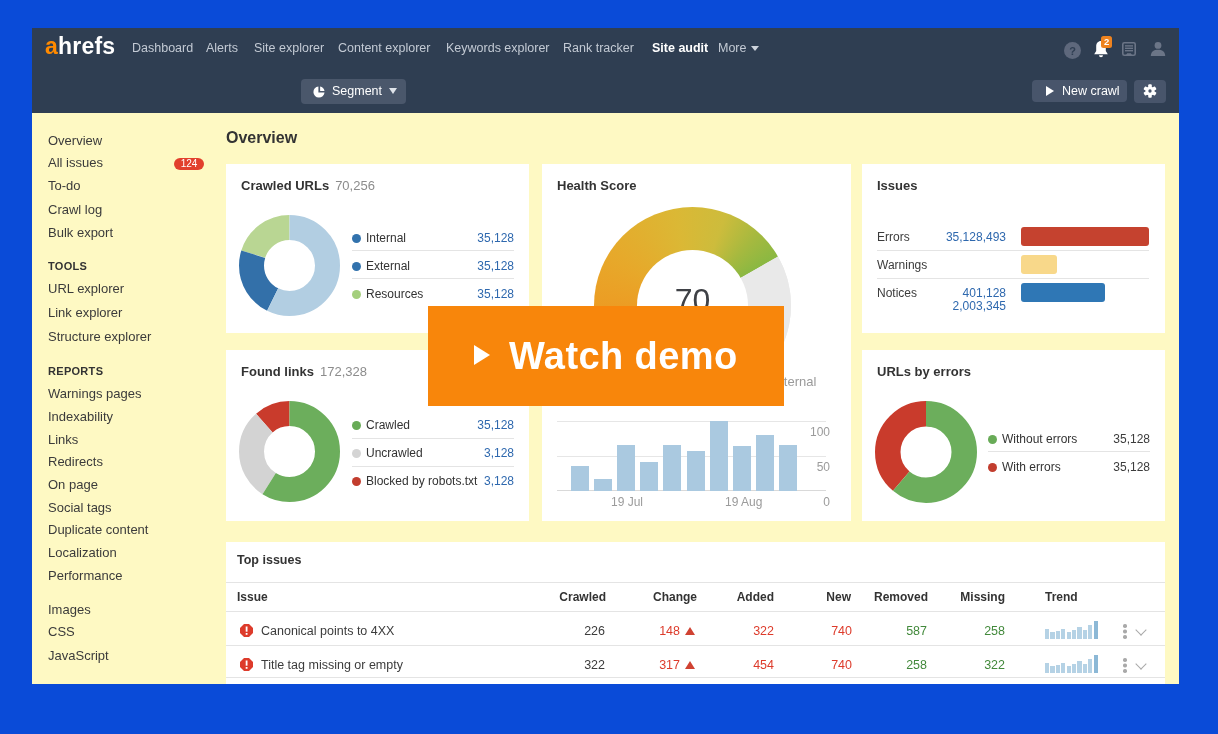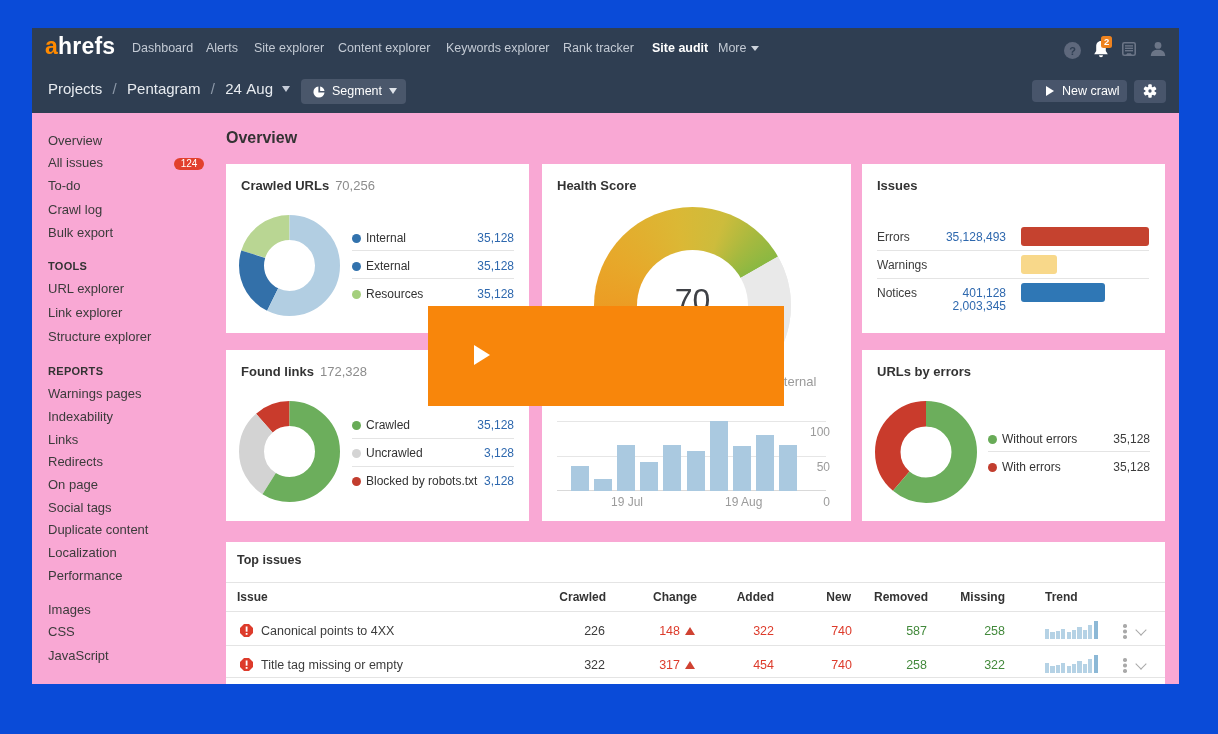--- a/index.html
+++ b/index.html
@@ -1,18 +1,18 @@
 <!DOCTYPE html>
 <html><head>
 <meta charset="utf-8">
 <style>
 * { margin:0; padding:0; box-sizing:border-box; }
 html,body { width:1218px; height:734px; overflow:hidden; }
 body { background:#0a4bd8; font-family:"Liberation Sans", sans-serif; position:relative; }
-#app { position:absolute; left:32px; top:28px; width:1147px; height:656px; background:#f9a8d4; overflow:hidden; }
+#app { position:absolute; left:32px; top:28px; width:1147px; height:656px; background:#fef9c3; overflow:hidden; }
 .abs { position:absolute; }
 
 #nav { position:absolute; left:0; top:0; width:1147px; height:85px; background:#2f3e52; }
 .logo { position:absolute; left:13px; top:5px; font-size:23px; line-height:27px; font-weight:bold; color:#fff; letter-spacing:0.2px; }
 .logo .a { color:#ff8a00; }
 .navitem { position:absolute; top:13px; font-size:12.5px; color:#c3cad4; white-space:nowrap; }
 .navitem.active { color:#fff; font-weight:bold; }
 .crumb { position:absolute; top:52px; font-size:15px; color:#e7ebf0; white-space:nowrap; word-spacing:1px; }
 .crumb .sep { color:#8d99a9; }
 .navbtn { position:absolute; background:#48556b; border-radius:4px; color:#fff; white-space:nowrap; }
@@ -77,21 +77,20 @@
         <rect x="0.8" y="0.8" width="12.4" height="12.4" rx="1.5" fill="none" stroke="#6b7587" stroke-width="1.6"></rect>
         <rect x="3" y="3.2" width="8" height="1.4" fill="#6b7587"></rect>
         <rect x="3" y="5.6" width="8" height="1.4" fill="#6b7587"></rect>
         <rect x="3" y="8" width="8" height="1.4" fill="#6b7587"></rect>
         <path d="M4 13 L5.2 11.3 L8.8 11.3 L10 13 Z" fill="#6b7587"></path>
       </svg>
     <svg class="abs" style="left:1118px;top:14px;" width="16" height="14" viewBox="0 0 16 14">
         <circle cx="8" cy="3.4" r="3.4" fill="#6b7587"></circle>
         <path d="M0.8 14 C0.8 9.6 4 7.8 8 7.8 C12 7.8 15.2 9.6 15.2 14 Z" fill="#6b7587"></path>
       </svg>
-    <div class="crumb" style="left:16px;">Projects&nbsp; <span class="sep">/</span>&nbsp; Pentagram&nbsp; <span class="sep">/</span>&nbsp; 24 Aug<span class="cdown" style="margin-left:9px;border-top-color:#c5ccd8;margin-bottom:2px;border-left-width:4.5px;border-right-width:4.5px;border-top-width:6px;"></span></div>
     <div class="navbtn" style="left:269px;top:51px;width:105px;height:25px;font-size:12.5px;line-height:25px;background:#4a576b;border-radius:4px;">
       <svg class="abs" style="left:11.5px;top:6.5px;" width="12" height="12" viewBox="0 0 14 14">
           <path d="M6.3 0.54 A6.5 6.5 0 1 0 13.46 7.7 L6.3 7.7 Z" fill="#fff"></path>
           <path d="M8.3 0.6 A6.5 6.5 0 0 1 13.4 5.7 L8.3 5.7 Z" fill="#fff"></path>
         </svg>
       <span style="margin-left:31px;">Segment</span><span class="cdown" style="border-top-color:#dfe4ea;margin-bottom:2px;border-left-width:4.5px;border-right-width:4.5px;border-top-width:6px;margin-left:7px;"></span>
     </div>
     <div class="navbtn" style="left:1000px;top:52px;width:95px;height:22px;font-size:12.5px;line-height:22px;">
       <span style="display:inline-block;width:0;height:0;border-top:5px solid transparent;border-bottom:5px solid transparent;border-left:8px solid #fff;vertical-align:middle;margin:0 8px 2px 14px;"></span>New crawl
     </div>
@@ -324,14 +323,15 @@
           <i style="left:43.2px;height:14px;"></i>
           <i style="left:48.6px;height:18px;background:#8cb8d6;"></i>
         </div>
       <div class="kebab" style="left:897px;top:116px;"></div>
       <div class="chev" style="left:911px;top:118px;"></div>
       <div class="sepline" style="left:0;top:135px;width:939px;"></div>
     </div>
   </div>
   <div id="overlay">
     <div style="position:absolute;left:46px;top:39px;width:0;height:0;border-top:10px solid transparent;border-bottom:10px solid transparent;border-left:16px solid #fff;"></div>
+    <div style="position:absolute;left:81px;top:27px;font-size:38px;line-height:46px;font-weight:bold;color:#fff;letter-spacing:0.4px;">Watch demo</div>
   </div>
 </div>
 
 </body></html>

